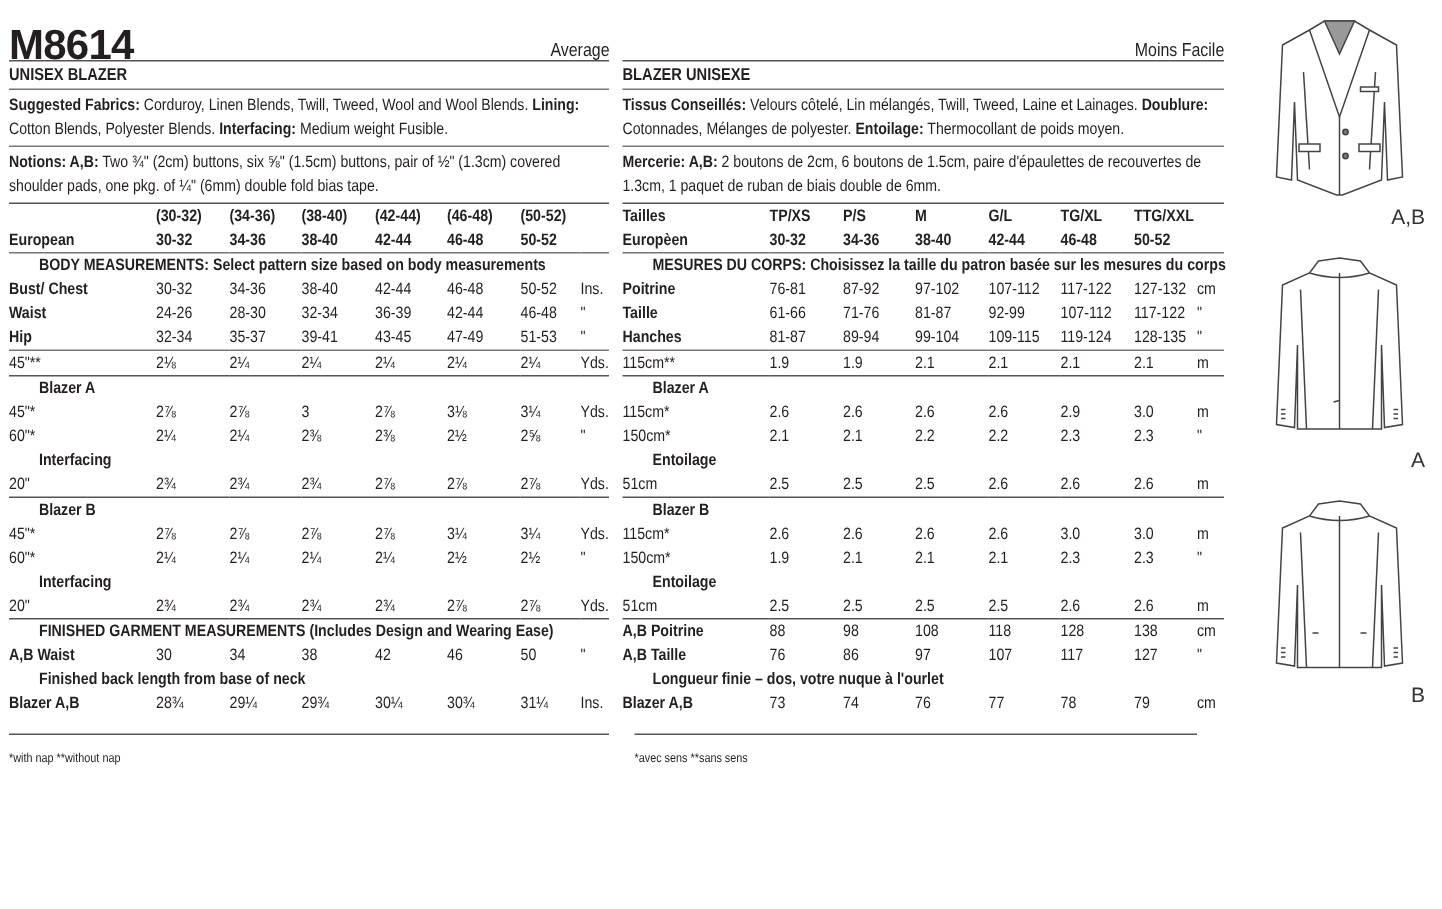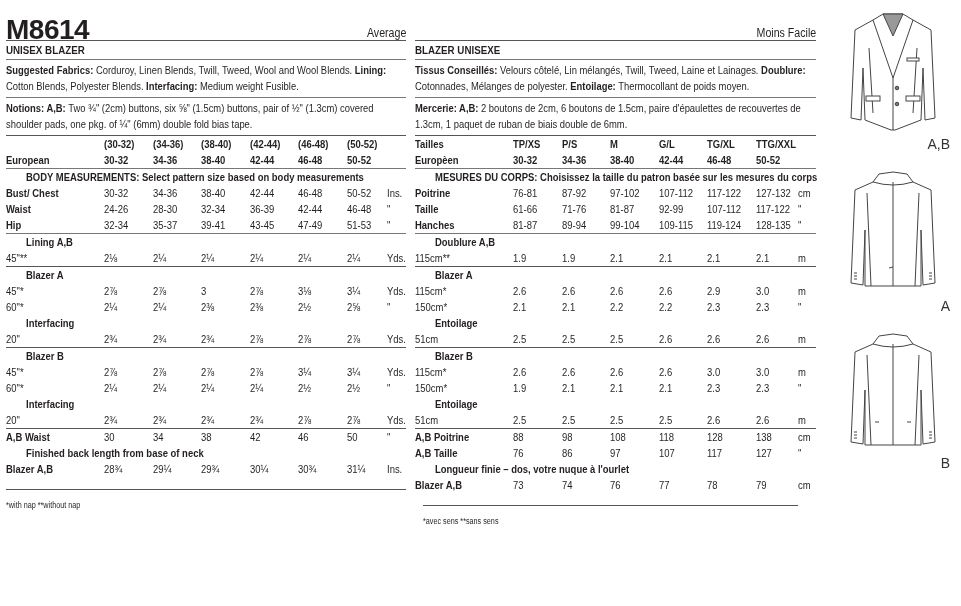--- a/index.html
+++ b/index.html
@@ -109,23 +109,20 @@
             <td><span class="t">39-41</span></td>
             <td><span class="t">43-45</span></td>
             <td><span class="t">47-49</span></td>
             <td><span class="t">51-53</span></td>
             <td class="unit"><span class="t">"</span></td>
           </tr>
           <tr>
             <td colspan="8" style="height: 0px; border-top: 1px solid rgb(119, 119, 119);"></td>
           </tr>
           <tr>
-            <td colspan="8" class="sec"><span class="t">Lining A,B</span></td>
-          </tr>
-          <tr>
             <td><span class="t">45"**</span></td>
             <td><span class="t">2⅛</span></td>
             <td><span class="t">2¼</span></td>
             <td><span class="t">2¼</span></td>
             <td><span class="t">2¼</span></td>
             <td><span class="t">2¼</span></td>
             <td><span class="t">2¼</span></td>
             <td class="unit"><span class="t">Yds.</span></td>
           </tr>
           <tr>
@@ -201,20 +198,23 @@
             <td><span class="t">2¾</span></td>
             <td><span class="t">2¾</span></td>
             <td><span class="t">2¾</span></td>
             <td><span class="t">2¾</span></td>
             <td><span class="t">2⅞</span></td>
             <td><span class="t">2⅞</span></td>
             <td class="unit"><span class="t">Yds.</span></td>
           </tr>
           <tr>
             <td colspan="8" style="height: 0px; border-top: 1.5px solid rgb(85, 85, 85);"></td>
+          </tr>
+          <tr>
+            <td colspan="8" class="sec"><span class="t">FINISHED GARMENT MEASUREMENTS (Includes Design and Wearing Ease)</span></td>
           </tr>
           <tr>
             <td class="b"><span class="t">A,B Waist</span></td>
             <td><span class="t">30</span></td>
             <td><span class="t">34</span></td>
             <td><span class="t">38</span></td>
             <td><span class="t">42</span></td>
             <td><span class="t">46</span></td>
             <td><span class="t">50</span></td>
             <td class="unit"><span class="t">"</span></td>
@@ -314,23 +314,20 @@
             <td><span class="t">81-87</span></td>
             <td><span class="t">89-94</span></td>
             <td><span class="t">99-104</span></td>
             <td><span class="t">109-115</span></td>
             <td><span class="t">119-124</span></td>
             <td><span class="t">128-135</span></td>
             <td class="unit"><span class="t">"</span></td>
           </tr>
           <tr>
             <td colspan="8" style="height: 0px; border-top: 1px solid rgb(119, 119, 119);"></td>
-          </tr>
-          <tr>
-            <td colspan="8" class="sec"><span class="t">Doublure A,B</span></td>
           </tr>
           <tr>
             <td><span class="t">115cm**</span></td>
             <td><span class="t">1.9</span></td>
             <td><span class="t">1.9</span></td>
             <td><span class="t">2.1</span></td>
             <td><span class="t">2.1</span></td>
             <td><span class="t">2.1</span></td>
             <td><span class="t">2.1</span></td>
             <td class="unit"><span class="t">m</span></td>

